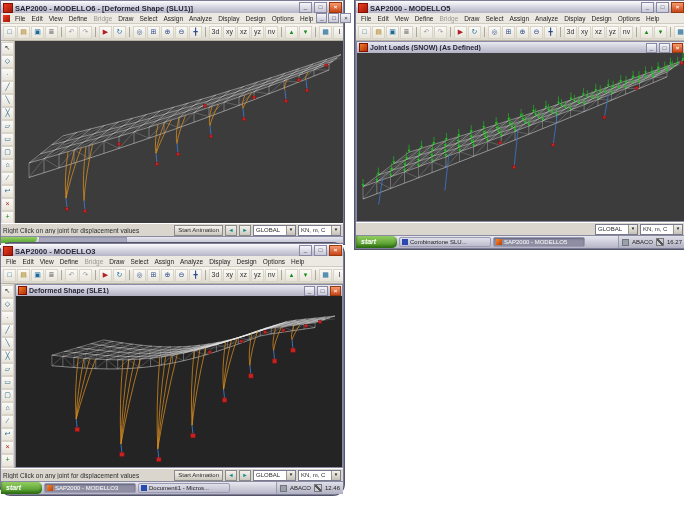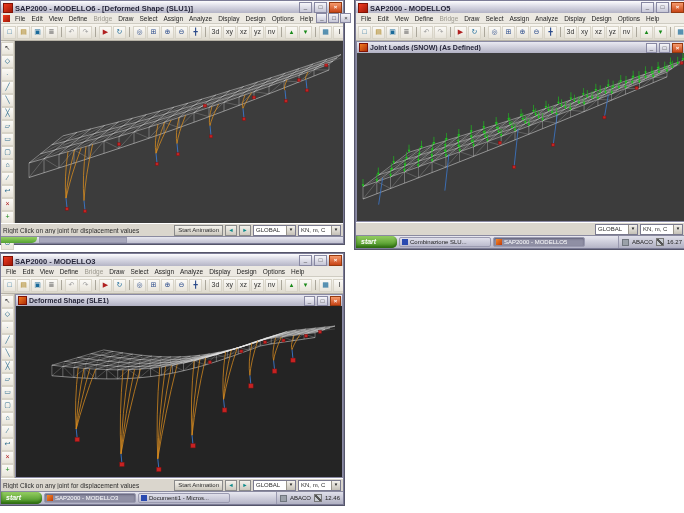--- a/index.html
+++ b/index.html
@@ -856,21 +856,21 @@
     </span>
     <span class="tray">
       <span class="tray-sq"></span>
       <span>ABACO</span>
       <span class="spk"></span>
       <span class="clock">16.27</span>
     </span>
   </div>
 </div>
 
-<div class="win" style="left:0;top:253px;width:342px;height:250px;">
+<div class="win" style="left:0;top:243px;width:342px;height:250px;border-radius:11px;">
   <div class="titlebar">
     <span class="applogo"></span>
     <span class="title-text">SAP2000 - MODELLO3</span>
     <span class="winbtn">_</span>
     <span class="winbtn">□</span>
     <span class="winbtn close">×</span>
   </div>
   <div class="menubar">
     <span style="display:flex;">
         <span class="mi">File</span>

